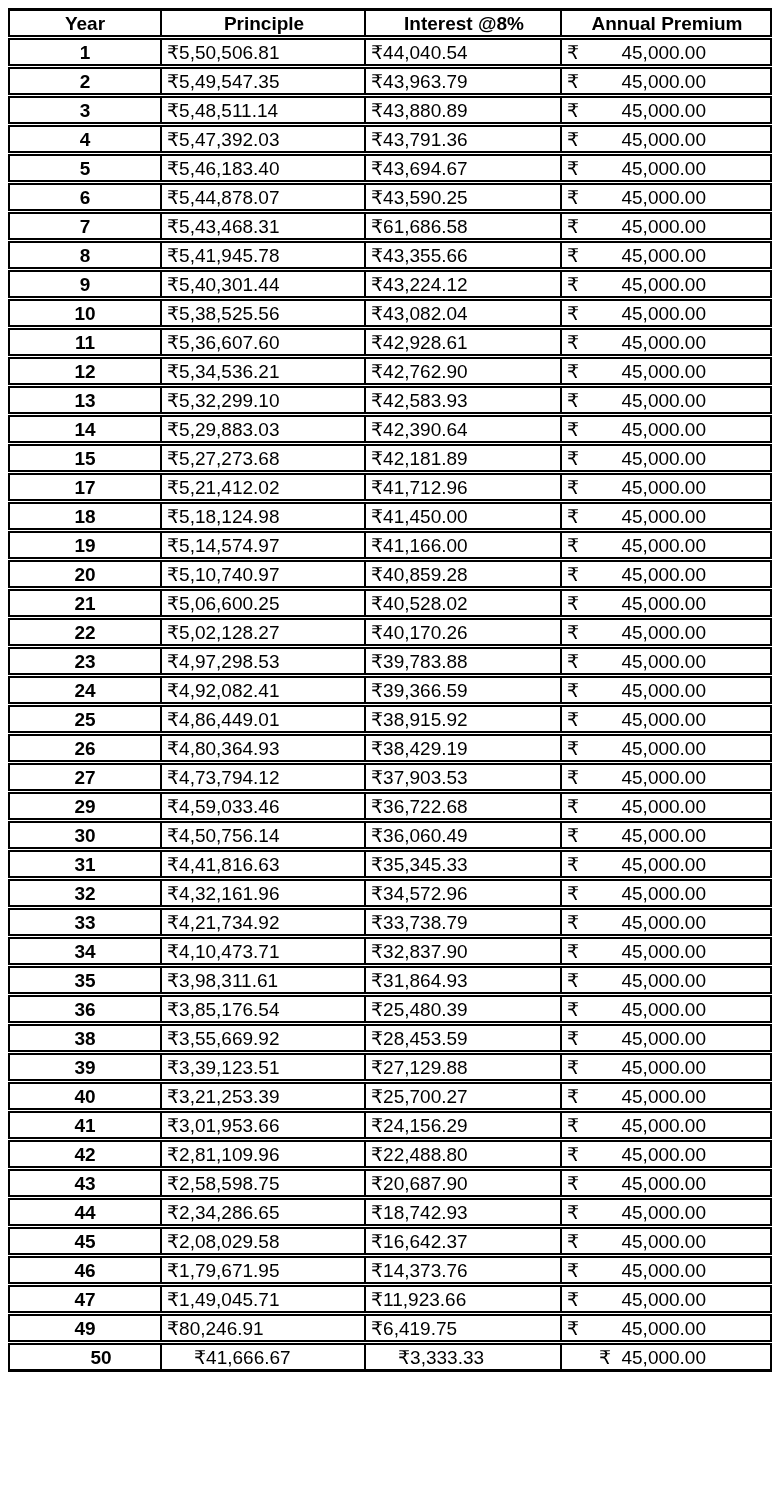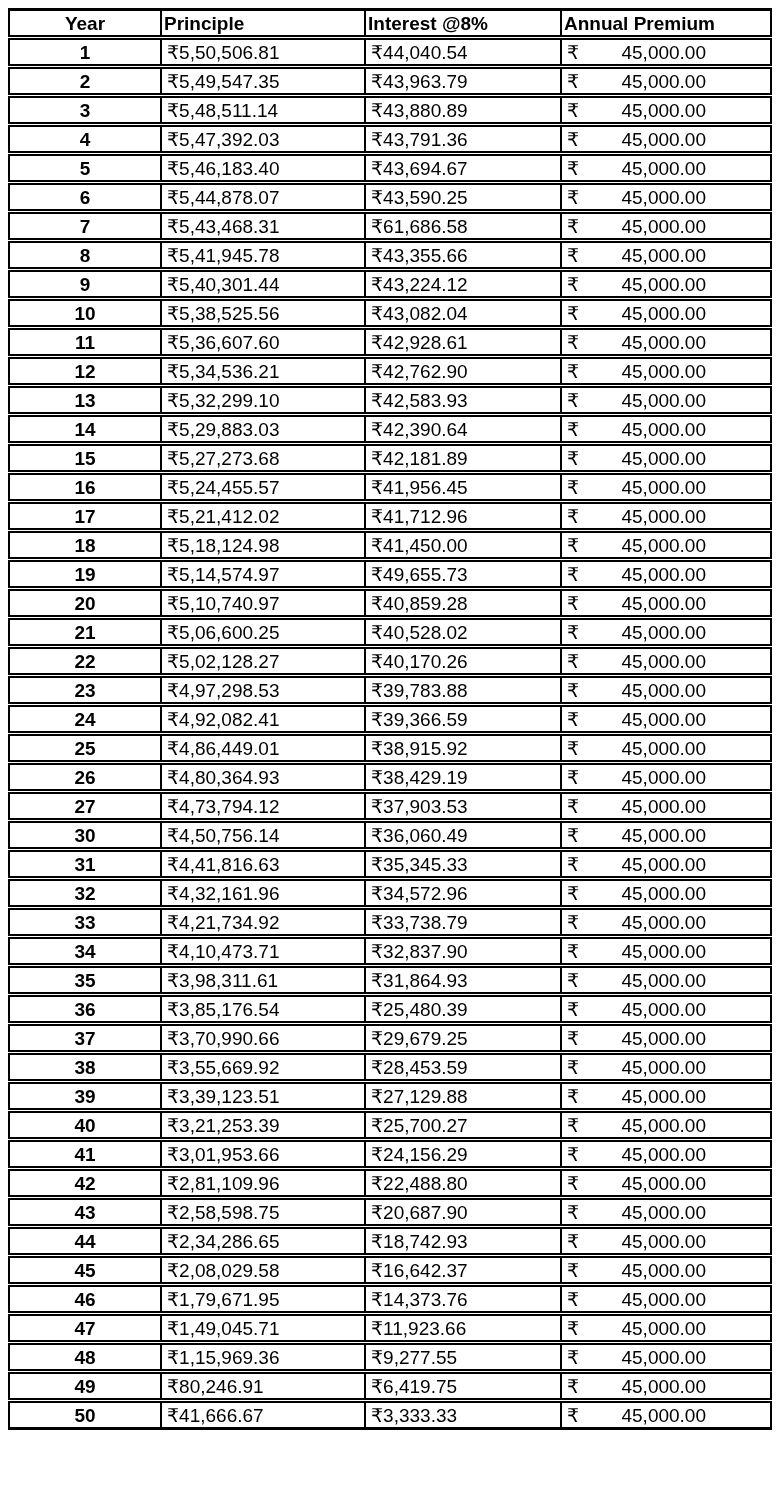--- a/index.html
+++ b/index.html
@@ -24,27 +24,27 @@
     padding: 0;
     font-size: 19px;
     line-height: 1;
     vertical-align: middle;
     white-space: nowrap;
     overflow: hidden;
   }
   thead th { border-top: 3px solid #000; margin-left: 44px; }
   th {
     font-weight: bold;
-    text-align: left;
+    text-align: center;
     padding-left: 2px;
   }
   th.c-year { text-align: center; padding-left: 0; }
   td.c-year { font-weight: bold; text-align: center; }
   td.c-text { padding-left: 5px; }
-  tbody tr:last-child td { border-bottom: 3px solid #000; }
+  tbody tr:last-child td { border-bottom: 3px solid #000; padding-left: 32px; }
   .prem-wrap { display: flex; align-items: center; }
   .prem-wrap .sym { padding-left: 5px; }
   .prem-wrap .amt { margin-left: auto; padding-right: 64px; text-align: right; }
 </style>
 </head>
 <body>
 
 <table>
   <colgroup>
     <col style="width:152px">
@@ -220,31 +220,20 @@
         <td class="c-text">₹5,27,273.68</td>
         <td class="c-text">₹42,181.89</td>
         <td class="c-prem">
           <div class="prem-wrap">
             <span class="sym">₹</span>
             <span class="amt">45,000.00</span>
           </div>
         </td>
       </tr>
       <tr>
-        <td class="c-year">16</td>
-        <td class="c-text">₹5,24,455.57</td>
-        <td class="c-text">₹41,956.45</td>
-        <td class="c-prem">
-          <div class="prem-wrap">
-            <span class="sym">₹</span>
-            <span class="amt">45,000.00</span>
-          </div>
-        </td>
-      </tr>
-      <tr>
         <td class="c-year">17</td>
         <td class="c-text">₹5,21,412.02</td>
         <td class="c-text">₹41,712.96</td>
         <td class="c-prem">
           <div class="prem-wrap">
             <span class="sym">₹</span>
             <span class="amt">45,000.00</span>
           </div>
         </td>
       </tr>
@@ -255,21 +244,21 @@
         <td class="c-prem">
           <div class="prem-wrap">
             <span class="sym">₹</span>
             <span class="amt">45,000.00</span>
           </div>
         </td>
       </tr>
       <tr>
         <td class="c-year">19</td>
         <td class="c-text">₹5,14,574.97</td>
-        <td class="c-text">₹49,655.73</td>
+        <td class="c-text">₹41,166.00</td>
         <td class="c-prem">
           <div class="prem-wrap">
             <span class="sym">₹</span>
             <span class="amt">45,000.00</span>
           </div>
         </td>
       </tr>
       <tr>
         <td class="c-year">20</td>
         <td class="c-text">₹5,10,740.97</td>
@@ -352,20 +341,31 @@
         <td class="c-text">₹4,73,794.12</td>
         <td class="c-text">₹37,903.53</td>
         <td class="c-prem">
           <div class="prem-wrap">
             <span class="sym">₹</span>
             <span class="amt">45,000.00</span>
           </div>
         </td>
       </tr>
       <tr>
+        <td class="c-year">29</td>
+        <td class="c-text">₹4,59,033.46</td>
+        <td class="c-text">₹36,722.68</td>
+        <td class="c-prem">
+          <div class="prem-wrap">
+            <span class="sym">₹</span>
+            <span class="amt">45,000.00</span>
+          </div>
+        </td>
+      </tr>
+      <tr>
         <td class="c-year">30</td>
         <td class="c-text">₹4,50,756.14</td>
         <td class="c-text">₹36,060.49</td>
         <td class="c-prem">
           <div class="prem-wrap">
             <span class="sym">₹</span>
             <span class="amt">45,000.00</span>
           </div>
         </td>
       </tr>
@@ -429,31 +429,20 @@
         <td class="c-text">₹3,85,176.54</td>
         <td class="c-text">₹25,480.39</td>
         <td class="c-prem">
           <div class="prem-wrap">
             <span class="sym">₹</span>
             <span class="amt">45,000.00</span>
           </div>
         </td>
       </tr>
       <tr>
-        <td class="c-year">37</td>
-        <td class="c-text">₹3,70,990.66</td>
-        <td class="c-text">₹29,679.25</td>
-        <td class="c-prem">
-          <div class="prem-wrap">
-            <span class="sym">₹</span>
-            <span class="amt">45,000.00</span>
-          </div>
-        </td>
-      </tr>
-      <tr>
         <td class="c-year">38</td>
         <td class="c-text">₹3,55,669.92</td>
         <td class="c-text">₹28,453.59</td>
         <td class="c-prem">
           <div class="prem-wrap">
             <span class="sym">₹</span>
             <span class="amt">45,000.00</span>
           </div>
         </td>
       </tr>
@@ -542,31 +531,20 @@
           <div class="prem-wrap">
             <span class="sym">₹</span>
             <span class="amt">45,000.00</span>
           </div>
         </td>
       </tr>
       <tr>
         <td class="c-year">47</td>
         <td class="c-text">₹1,49,045.71</td>
         <td class="c-text">₹11,923.66</td>
-        <td class="c-prem">
-          <div class="prem-wrap">
-            <span class="sym">₹</span>
-            <span class="amt">45,000.00</span>
-          </div>
-        </td>
-      </tr>
-      <tr>
-        <td class="c-year">48</td>
-        <td class="c-text">₹1,15,969.36</td>
-        <td class="c-text">₹9,277.55</td>
         <td class="c-prem">
           <div class="prem-wrap">
             <span class="sym">₹</span>
             <span class="amt">45,000.00</span>
           </div>
         </td>
       </tr>
       <tr>
         <td class="c-year">49</td>
         <td class="c-text">₹80,246.91</td>

